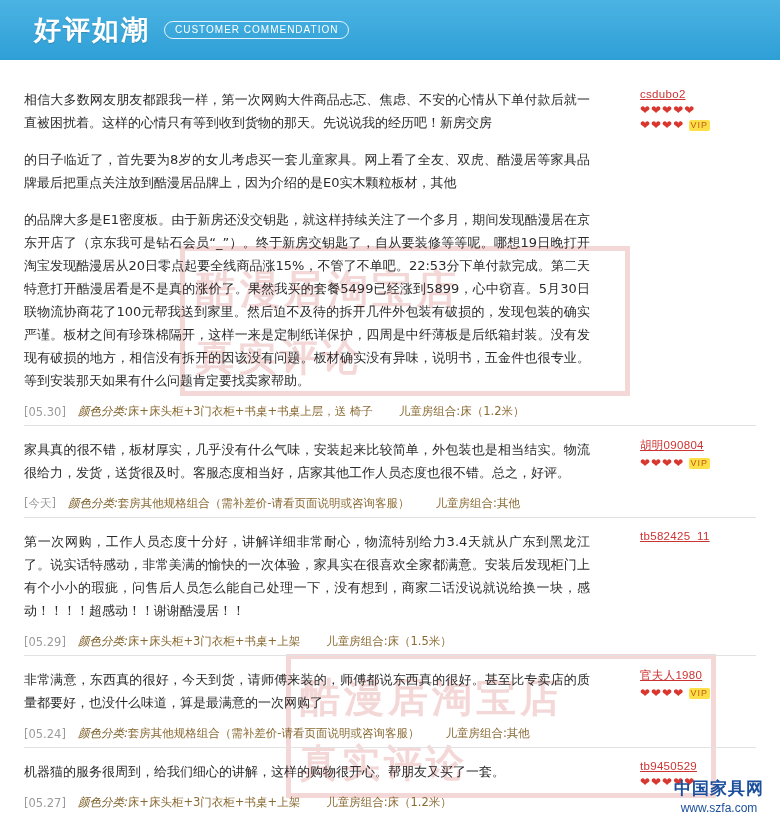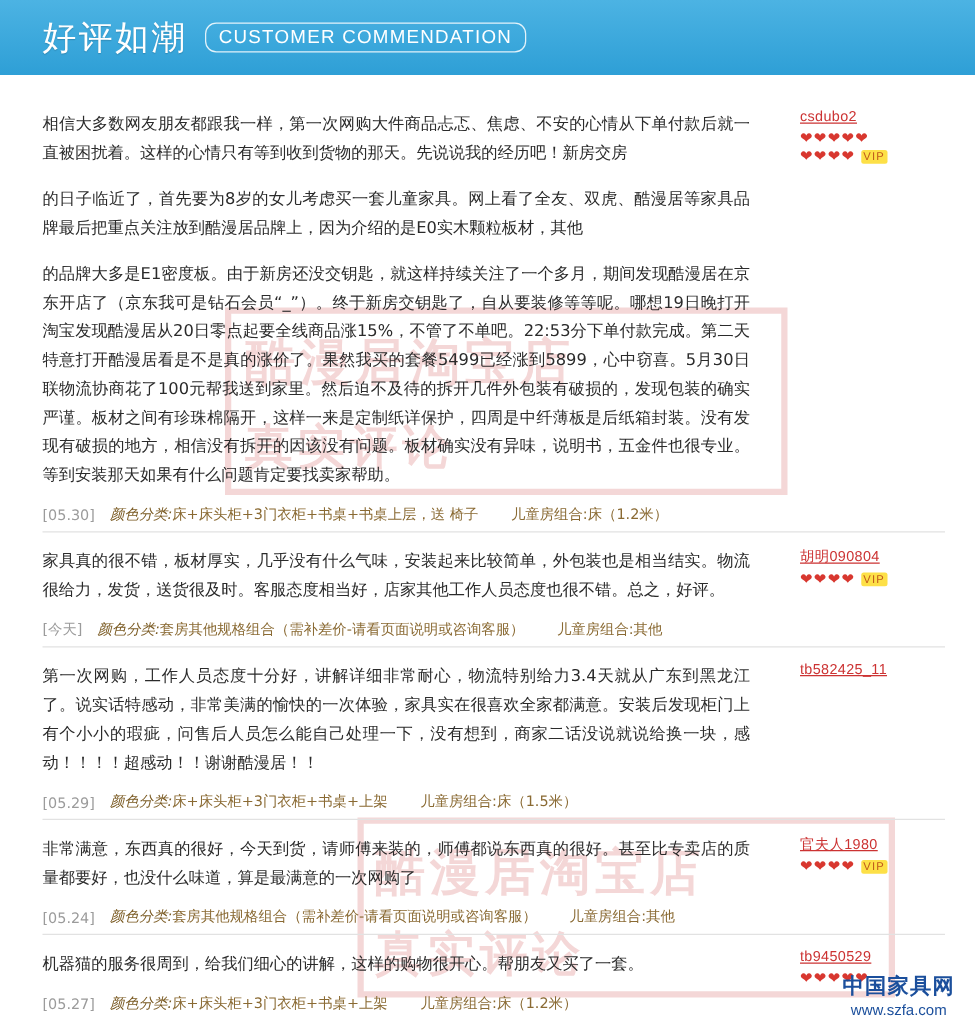--- a/index.html
+++ b/index.html
@@ -29,31 +29,31 @@
     background: #3aa8dd;
     background: linear-gradient(to bottom, #4cb3e3 0%, #2e9fd6 100%);
     display: flex;
     align-items: center;
     padding-left: 34px;
     box-sizing: border-box;
   }
   .header-title {
     color: #ffffff;
     font-size: 27px;
-    font-weight: normal;
+    font-weight: bold;
     letter-spacing: 2px;
     font-family: "DejaVu Sans", "Liberation Sans", sans-serif;
     text-shadow: 0 1px 1px rgba(0,0,0,0.18);
   }
   .header-sub {
     margin-left: 14px;
     border: 1px solid rgba(255,255,255,0.85);
     border-radius: 9px;
     color: #ffffff;
-    font-size: 15px;
+    font-size: 10px;
     letter-spacing: 1px;
     padding: 2px 10px 3px 10px;
     font-family: "Liberation Sans", sans-serif;
     white-space: nowrap;
   }
   
   .watermark {
     position: absolute;
     color: rgba(206, 72, 72, 0.22);
     font-size: 40px;
@@ -80,21 +80,20 @@
   
   .content {
     position: relative;
     z-index: 2;
     padding: 16px 24px 0 24px;
     box-sizing: border-box;
   }
   .review {
     position: relative;
     padding: 12px 0 6px 0;
-    margin-left: 10px;
   }
   .review + .review { border-top: 1px solid #e2e2e2; }
   .review-body {
     width: 566px;
     color: #2b2b2b;
     font-size: 13px;
     line-height: 23px;
     font-family: "DejaVu Sans", "Liberation Sans", sans-serif;
     text-align: justify;
   }

